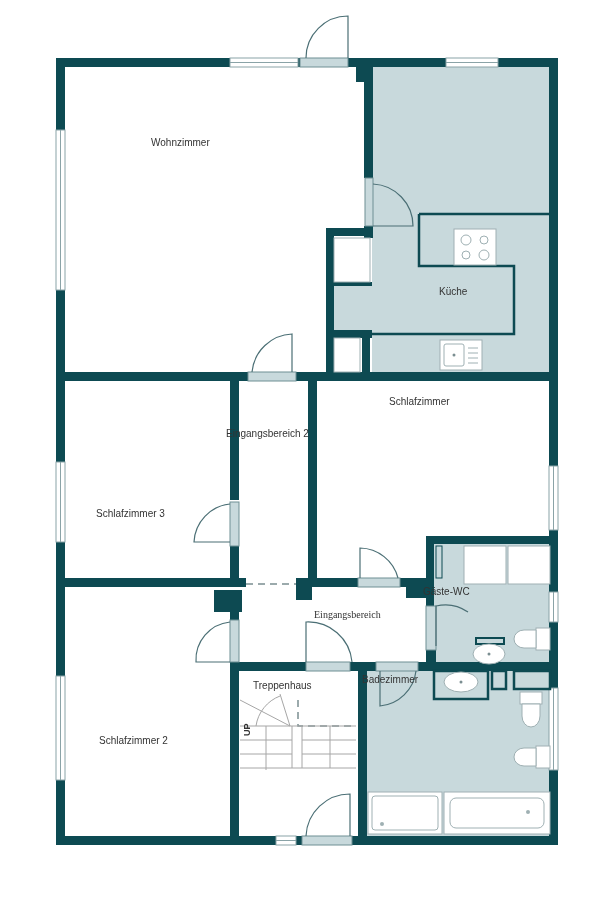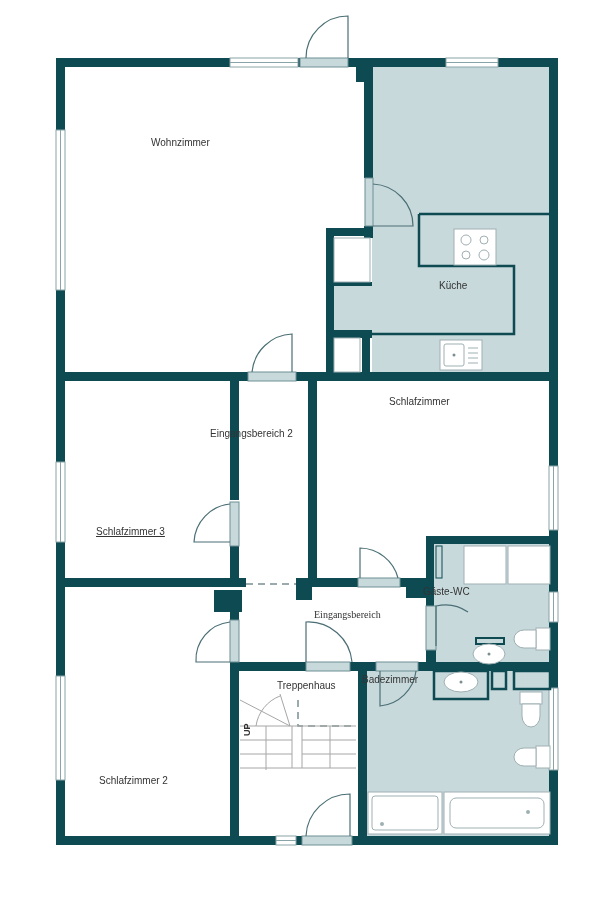--- a/index.html
+++ b/index.html
@@ -217,22 +217,22 @@
     <line class="stair" x1="292" y1="726" x2="292" y2="768"></line>
     <line class="stair" x1="266" y1="726" x2="266" y2="770"></line>
     <line class="stair" x1="302" y1="740" x2="356" y2="740"></line>
     <line class="stair" x1="302" y1="754" x2="356" y2="754"></line>
     <line class="stair" x1="302" y1="726" x2="302" y2="768"></line>
     <line class="stair" x1="330" y1="726" x2="330" y2="768"></line>
   </g>
 </svg>
 
 <div class="label" style="left:151px; top:135px;">Wohnzimmer</div>
-<div class="label" style="left:439px; top:278px;">Küche</div>
-<div class="label" style="left:210px; top:426px;">Eingangsbereich 2</div>
+<div class="label" style="left:439px; top:284px;">Küche</div>
+<div class="label" style="left:226px; top:426px;">Eingangsbereich 2</div>
 <div class="label" style="left:389px; top:394px;">Schlafzimmer</div>
-<div class="label" style="left:96px; top:524px;text-decoration:underline;">Schlafzimmer 3</div>
+<div class="label" style="left:96px; top:506px;">Schlafzimmer 3</div>
 <div class="label" style="left:423px; top:584px;">Gäste-WC</div>
 <div class="label" style="left:314px; top:607px;font-family:Liberation Serif, serif;">Eingangsbereich</div>
-<div class="label" style="left:253px; top:678px;margin-left:24px;">Treppenhaus</div>
+<div class="label" style="left:253px; top:678px;">Treppenhaus</div>
 <div class="label" style="left:362px; top:672px;">Badezimmer</div>
-<div class="label" style="left:99px; top:733px;margin-top:40px;">Schlafzimmer 2</div>
+<div class="label" style="left:99px; top:733px;">Schlafzimmer 2</div>
 <div class="uplabel" style="left:242px; top:736px;">UP</div>
 
 </body></html>

